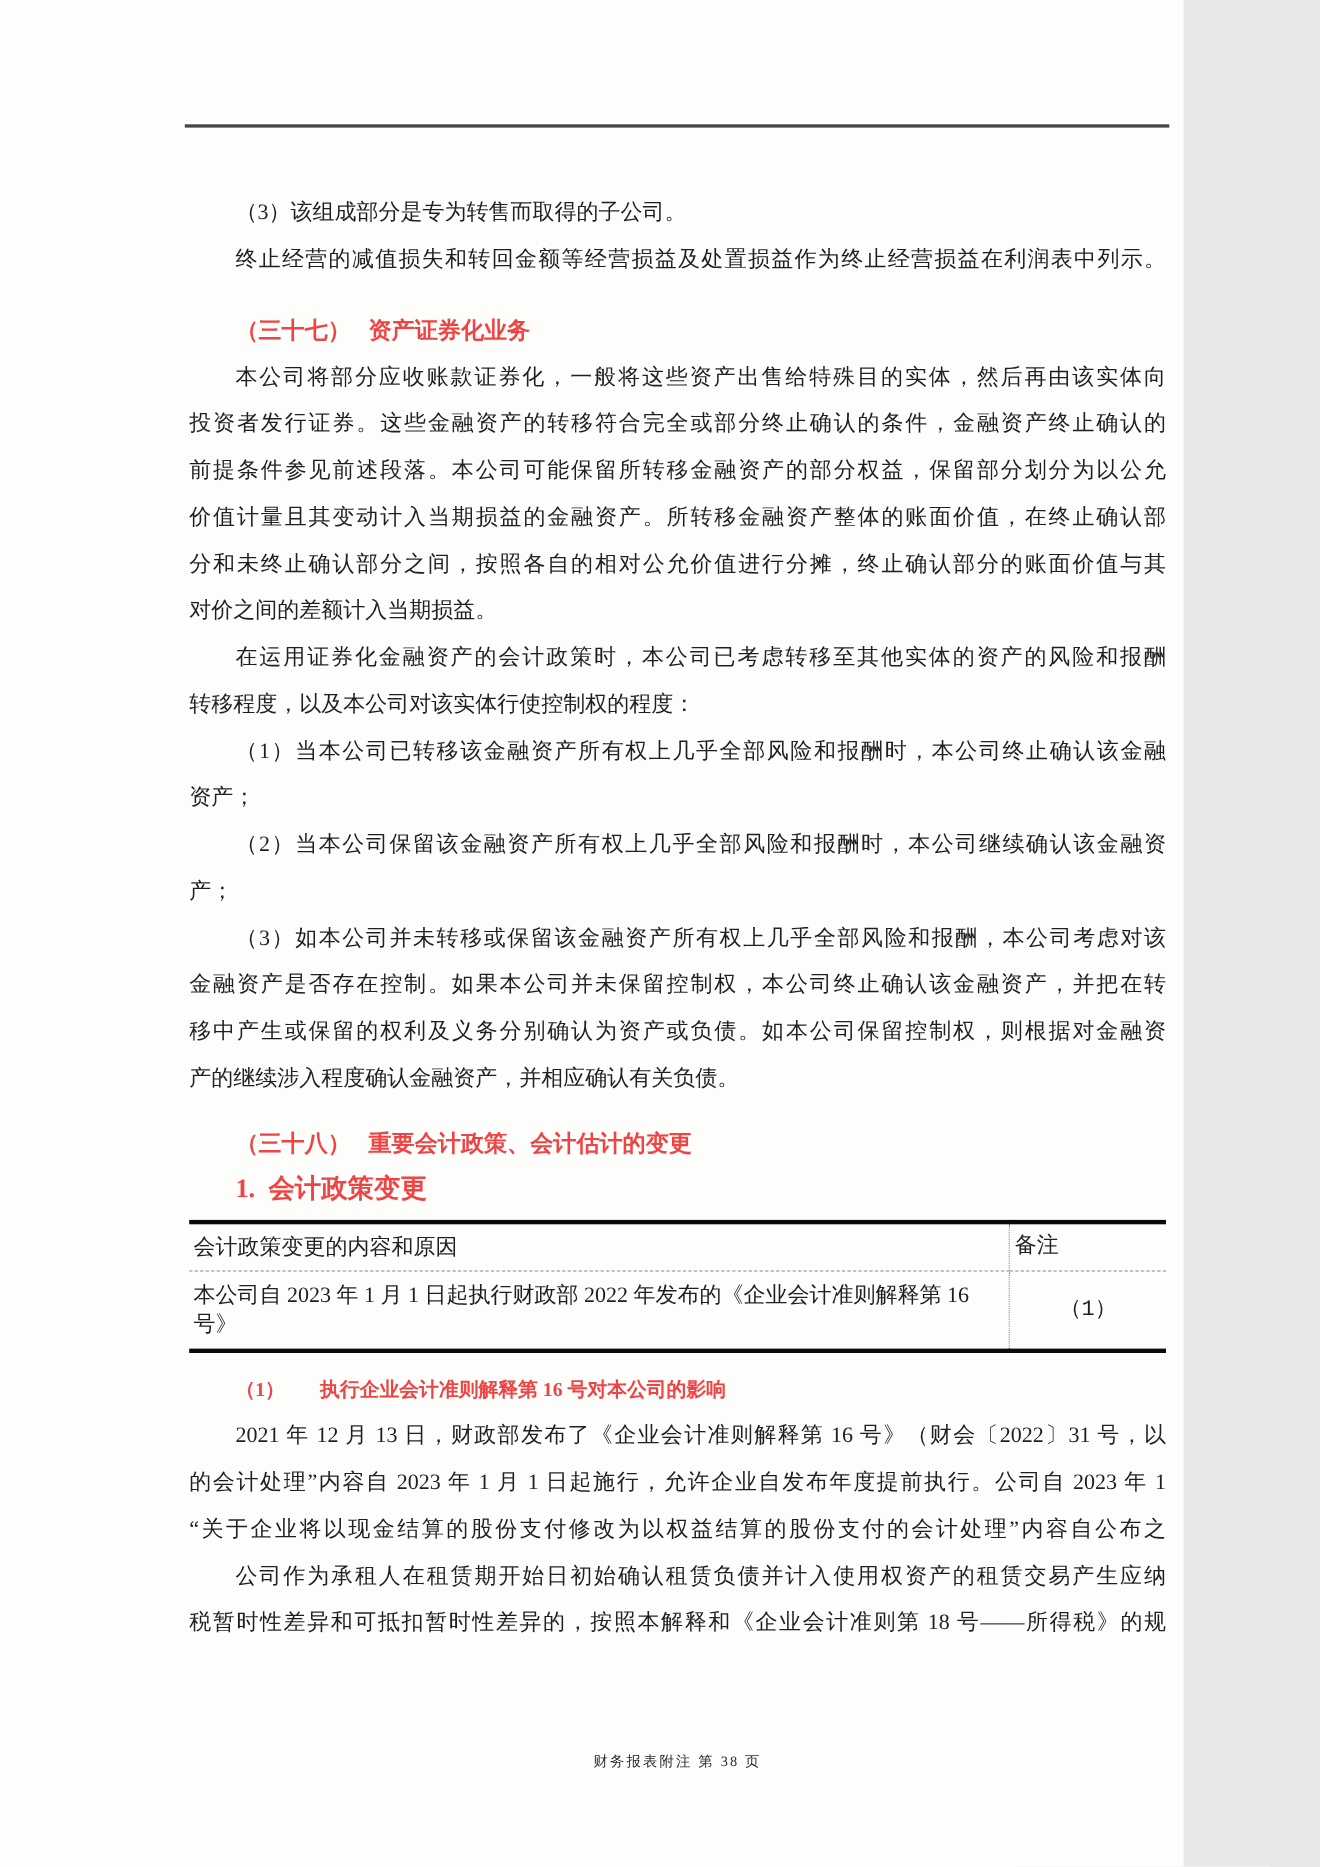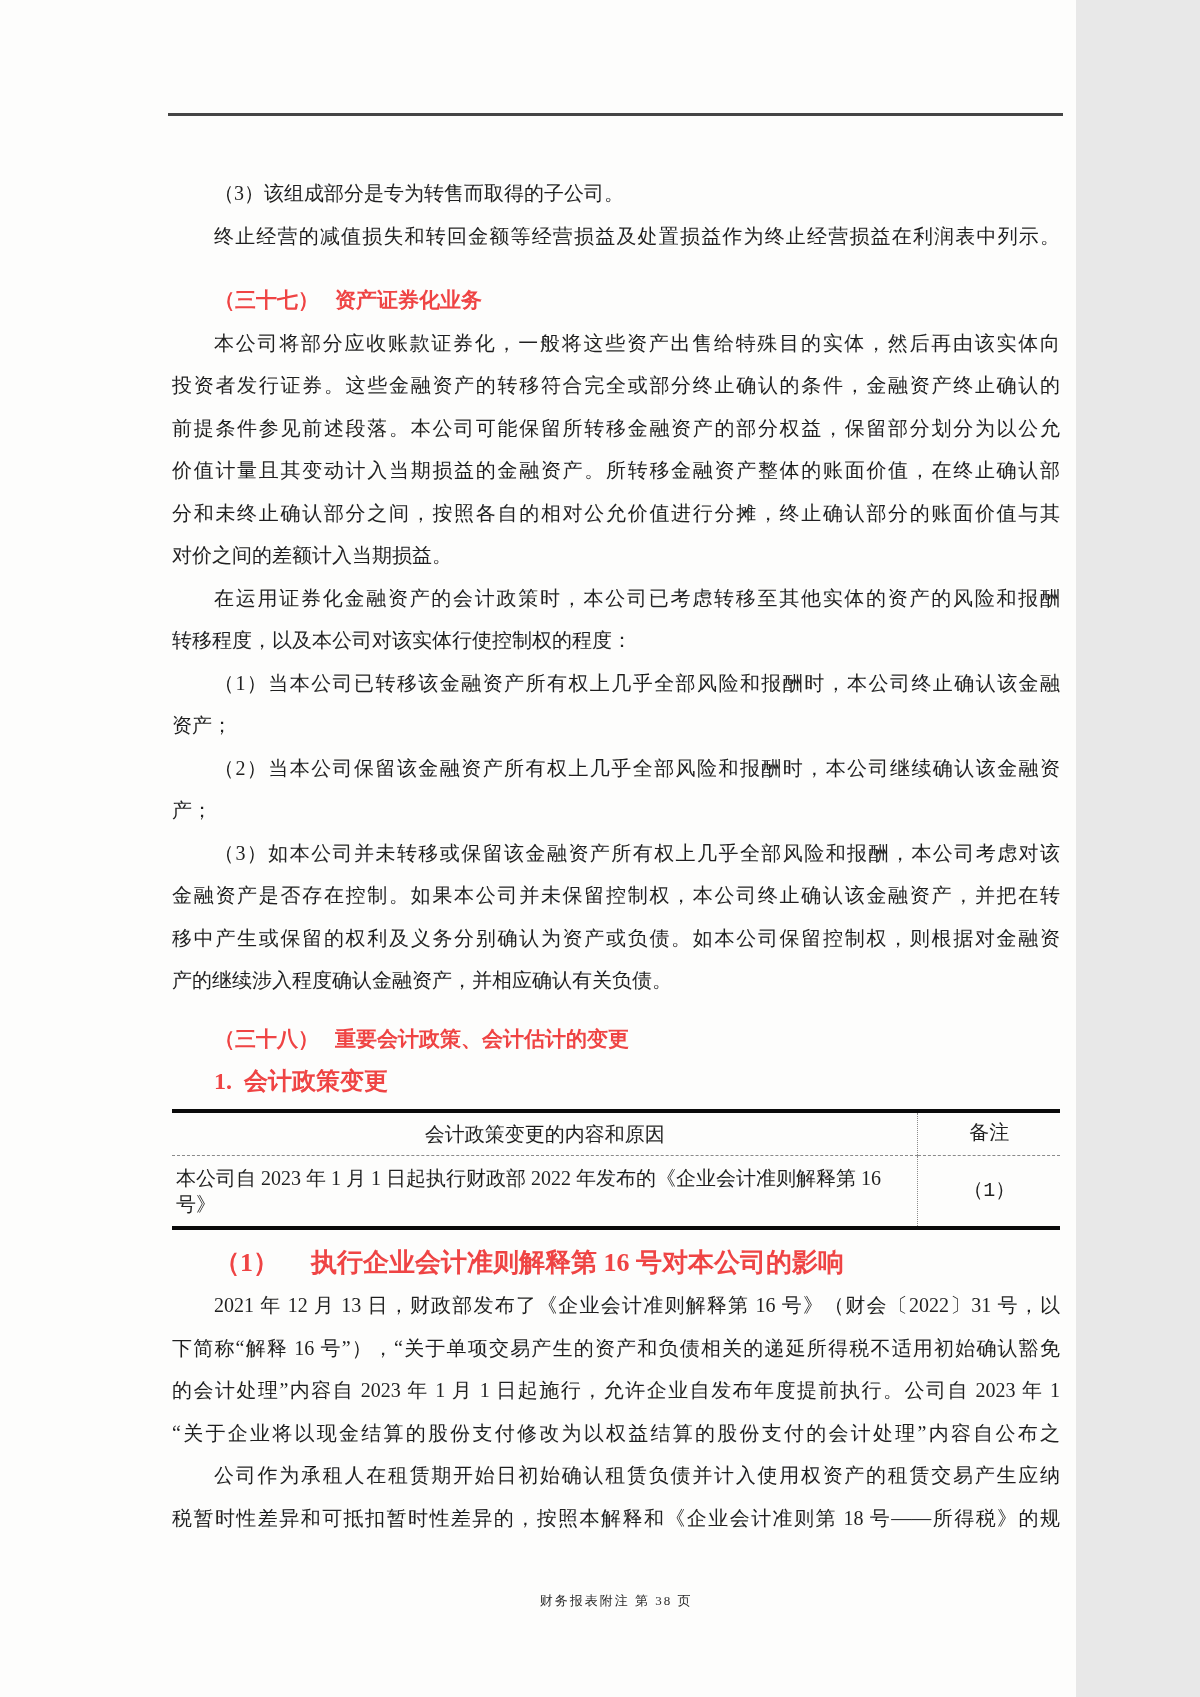--- a/index.html
+++ b/index.html
@@ -21,33 +21,33 @@
     font-size:20px;line-height:42.5px;
   }
   .line{min-height:42.5px;text-align:justify;}
   .line.stretch{text-align-last:justify;}
   .line.indent{text-indent:42px;}
   .heading{font-weight:700;color:#ef4444;min-height:42.5px;}
   .h-sec{margin-top:22px;padding-left:42px;font-size:21px;}
   .h-sec .h-num{margin-right:16px;}
   .h-sub{padding-left:42px;font-size:24px;}
   .h-sub .h-num{margin-right:12px;}
-  .h-item{margin-top:12px;padding-left:42px;font-size:26px;}
+  .h-item{margin-top:12px;padding-left:42px;font-size:18px;}
   .h-item .h-num{margin-right:32px;}
   .sec38-gap{margin-top:16px;}
   table.policy-table{
     width:100%;border-collapse:collapse;table-layout:fixed;
     margin:6px 0 2px 0;
     border-top:4px solid #0a0a0a;border-bottom:4px solid #0a0a0a;
     font-size:20px;line-height:26px;
   }
   table.policy-table col.col-main{width:84%;}
   table.policy-table col.col-note{width:16%;}
   table.policy-table th{
-    font-weight:400;text-align:center;
+    font-weight:400;text-align:left;
     padding:8px 4px;border-bottom:1px dashed #8a8a8a;
   }
   table.policy-table td{padding:9px 4px;}
   table.policy-table th:first-child,
   table.policy-table td:first-child{border-right:1px dotted #8a8a8a;}
   td.note-cell,th.note-cell{text-align:center;font-family:Liberation Mono, monospace;}
   .footer{
     position:absolute;left:172px;top:1592px;width:888px;
     text-align:center;font-size:13px;color:#2a2a2a;
     letter-spacing:2px;
@@ -114,21 +114,20 @@
           <td class="note-cell">（1）</td>
         </tr>
       </tbody>
     </table>
 
     <div class="heading h-item">
       <span class="h-num">（1）</span><span class="h-title">执行企业会计准则解释第 16 号对本公司的影响</span>
     </div>
 
     <div class="line indent stretch">2021 年 12 月 13 日，财政部发布了《企业会计准则解释第 16 号》（财会〔2022〕31 号，以</div>
-    <div class="line stretch">下简称“解释 16 号”），“关于单项交易产生的资产和负债相关的递延所得税不适用初始确认豁免</div>
     <div class="line stretch">的会计处理”内容自 2023 年 1 月 1 日起施行，允许企业自发布年度提前执行。公司自 2023 年 1</div>
     <div class="line stretch">“关于企业将以现金结算的股份支付修改为以权益结算的股份支付的会计处理”内容自公布之</div>
 
     <div class="line indent stretch">公司作为承租人在租赁期开始日初始确认租赁负债并计入使用权资产的租赁交易产生应纳</div>
     <div class="line stretch">税暂时性差异和可抵扣暂时性差异的，按照本解释和《企业会计准则第 18 号——所得税》的规</div>
 
   </div>
 
   <div class="footer">财务报表附注 第 38 页</div>
 </div>

